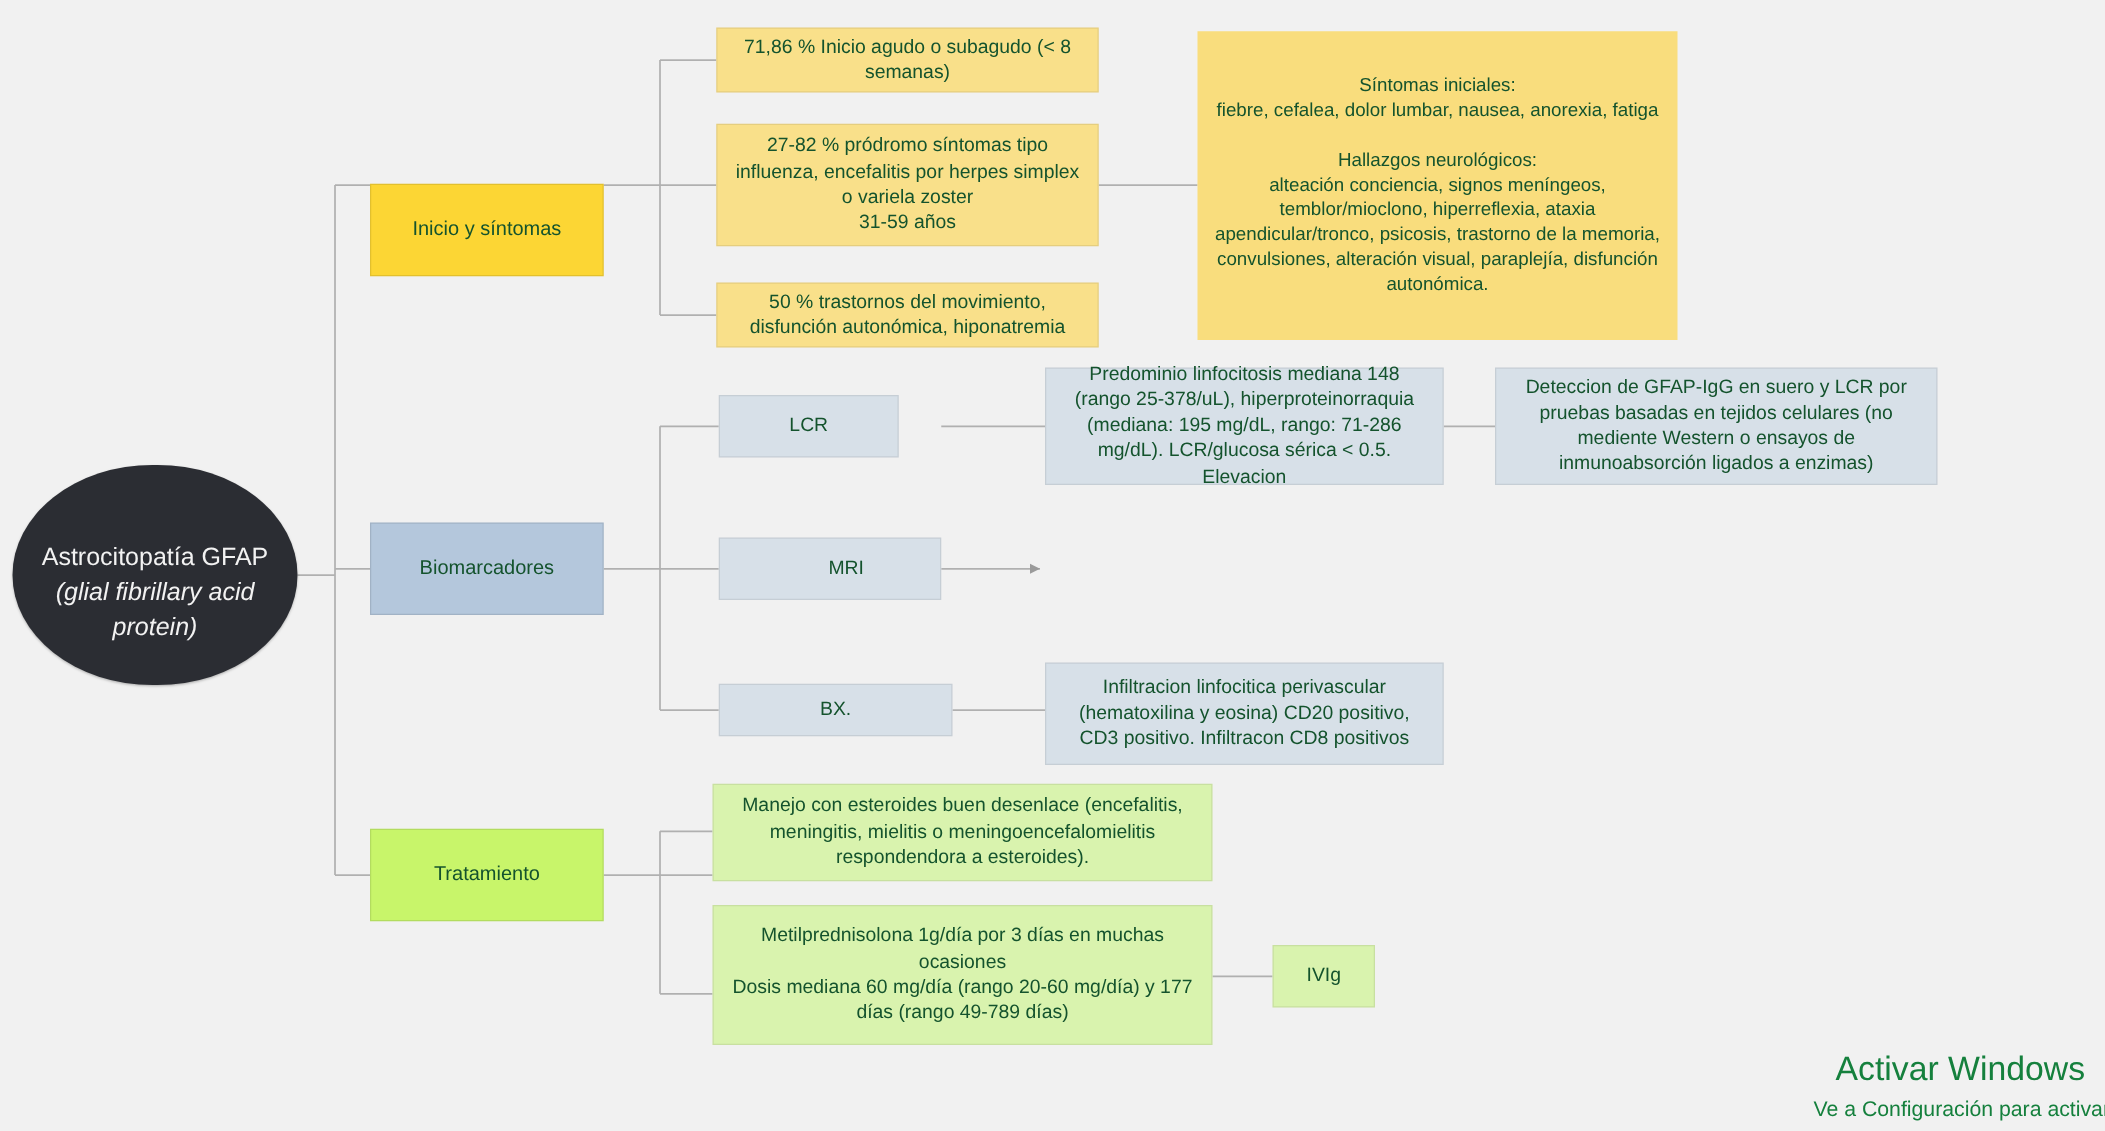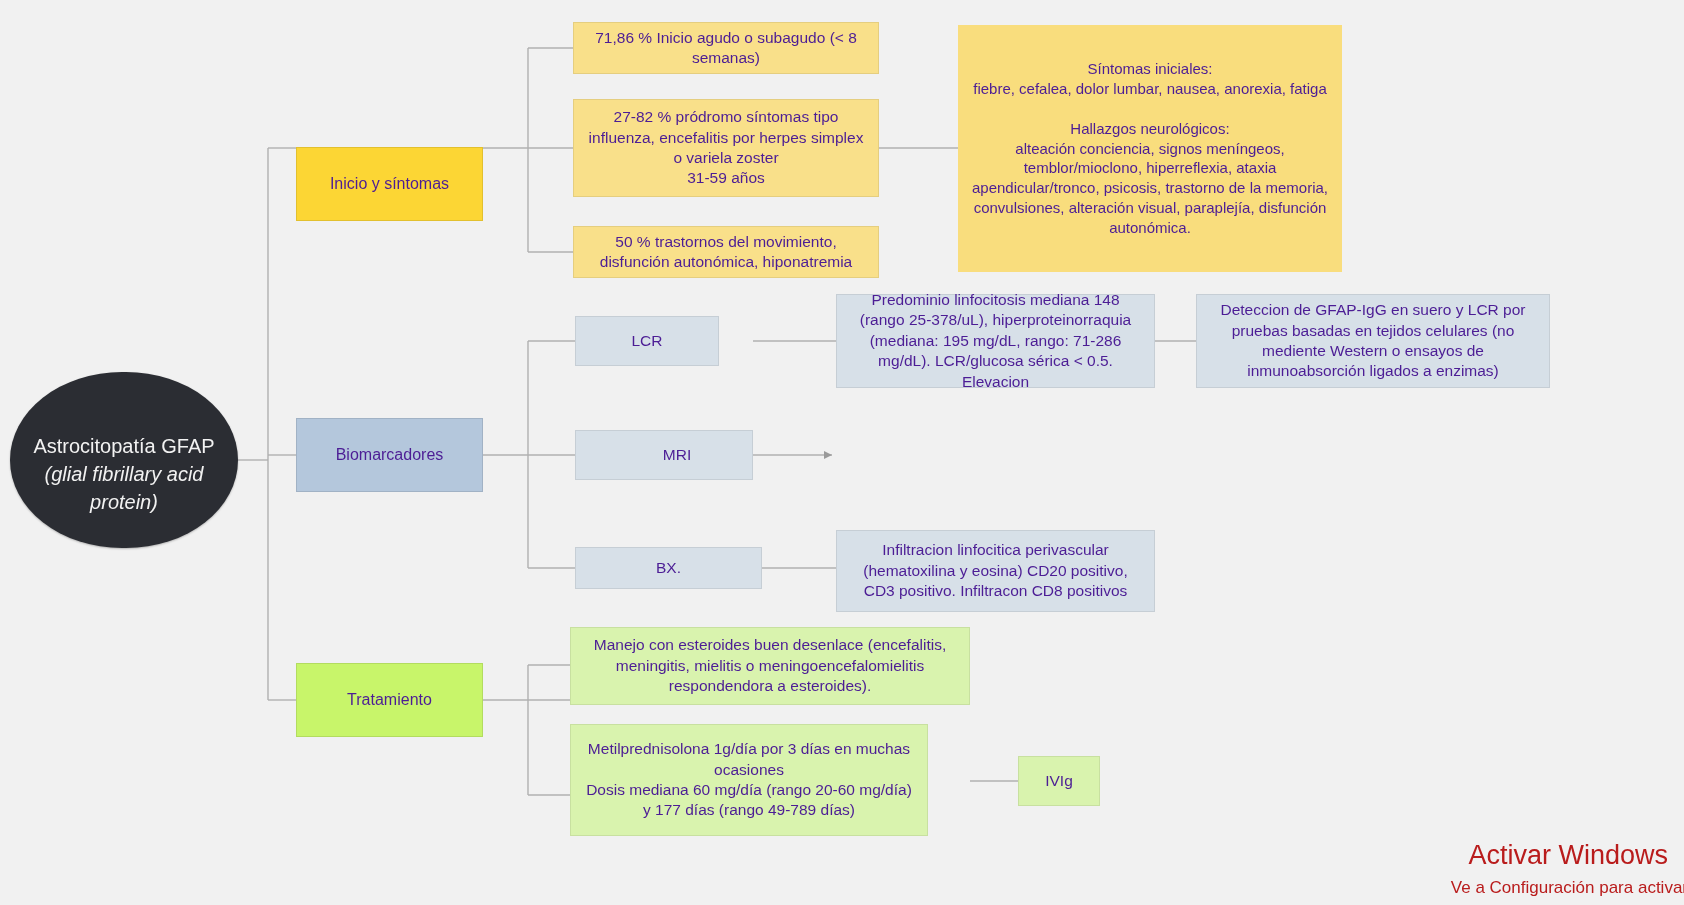--- a/index.html
+++ b/index.html
@@ -11,21 +11,21 @@
     position:relative;
   }
   #canvas{position:absolute;left:0;top:0;width:1684px;height:905px;}
   .node{
     position:absolute;
     box-sizing:border-box;
     display:flex;
     align-items:center;
     justify-content:center;
     text-align:center;
-    color:#4c1d95;
+    color:#14532d;
     line-height:1.32;
     padding:6px 10px;
     white-space:pre-line;
   }
   .root{
     background:#2b2d33;
     color:#f2f2f2;
     border-radius:140px/110px;
     font-size:20px;
     line-height:1.4;
@@ -43,21 +43,21 @@
   .leaf{font-size:15.5px;border:1px solid rgba(0,0,0,.08);}
   .leaf-yellow{background:#f9e08a;}
   .leaf-blue{background:#d7e0e8;}
   .leaf-green{background:#d9f3ae;}
   .big-yellow{background:#f9dd7d;font-size:15px;}
   svg.links{position:absolute;left:0;top:0;width:1684px;height:905px;pointer-events:none;}
   .wm{
     position:absolute;
     right:8px;
     text-align:left;
-    color:#b91c1c;
+    color:#15803d;
     user-select:none;
   }
   .wm-title{font-size:27px;top:840px;right:16px;}
   .wm-sub{font-size:17px;top:878px;right:-4px;}
   .downarrow{position:absolute;left:968px;top:112px;}
 </style>
 </head>
 <body>
 
 <div id="canvas">
@@ -145,21 +145,21 @@
 
   <div class="node leaf leaf-blue" style="left:1196px;top:294px;width:354px;height:94px;">Deteccion de GFAP-IgG en suero y LCR por pruebas basadas en tejidos celulares (no mediente Western o ensayos de inmunoabsorción ligados a enzimas)</div>
 
 
   <div class="node leaf leaf-blue" style="left:836px;top:530px;width:319px;height:82px;">Infiltracion linfocitica perivascular (hematoxilina y eosina) CD20 positivo, CD3 positivo. Infiltracon CD8 positivos</div>
 
   <div class="node cat cat-green" style="left:296px;top:663px;width:187px;height:74px;">Tratamiento</div>
 
   <div class="node leaf leaf-green" style="left:570px;top:627px;width:400px;height:78px;">Manejo con esteroides buen desenlace (encefalitis, meningitis, mielitis o meningoencefalomielitis respondendora a esteroides).</div>
 
-  <div class="node leaf leaf-green" style="left:570px;top:724px;width:358px;height:112px;">Metilprednisolona 1g/día por 3 días en muchas ocasiones
+  <div class="node leaf leaf-green" style="left:570px;top:724px;width:400px;height:112px;">Metilprednisolona 1g/día por 3 días en muchas ocasiones
 Dosis mediana 60 mg/día (rango 20-60 mg/día) y 177 días (rango 49-789 días)</div>
 
   <div class="node leaf leaf-green" style="left:1018px;top:756px;width:82px;height:50px;">IVIg</div>
 
   <div class="wm wm-title">Activar Windows</div>
   <div class="wm wm-sub">Ve a Configuración para activar</div>
 
 </div>
 
 </body></html>

